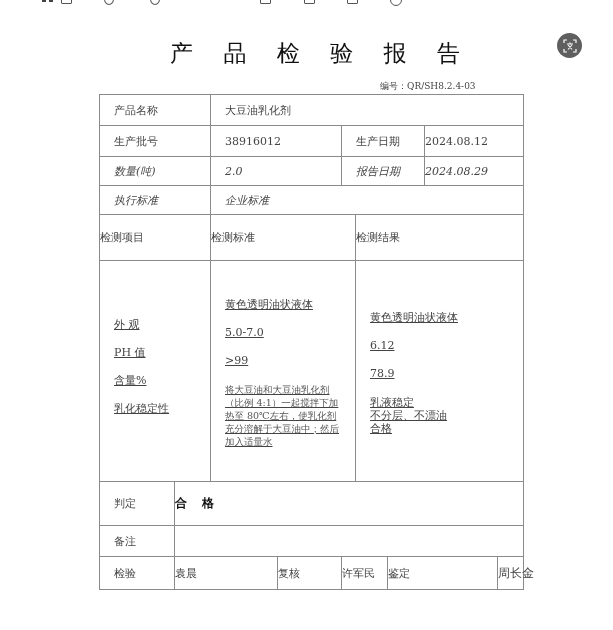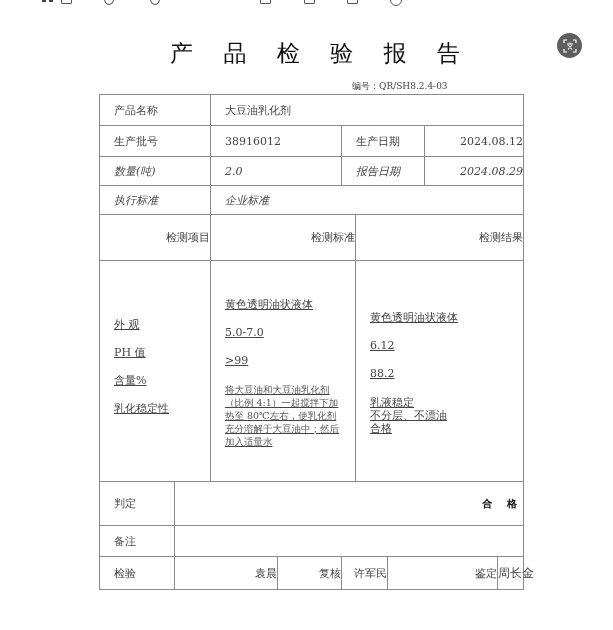--- a/index.html
+++ b/index.html
@@ -18,47 +18,47 @@
   .tb-mag { width:10px; height:12px; top:-7px; border-radius:50%; }
   .tb-circle { width:12px; height:12px; top:-6px; border-radius:50%; }
 
   .title {
     position:absolute; left:160px; top:35px; width:310px; height:36px;
     display:flex; justify-content:space-between; align-items:center;
     font-size:23px; color:#111; font-family:"DejaVu Sans","Liberation Sans",sans-serif;
     padding:0 10px; box-sizing:border-box;
   }
   .doc-no {
-    position:absolute; left:352px; top:80px; font-size:9px; color:#444;
+    position:absolute; left:380px; top:80px; font-size:9px; color:#444;
   }
   .translate-btn {
     position:absolute; left:557px; top:33px; width:25px; height:25px;
     border-radius:50%; background:#5f5f5f;
     display:flex; align-items:center; justify-content:center;
   }
   .translate-btn svg { width:14px; height:14px; }
 
   table.report {
     position:absolute; left:99px; top:94px; width:424px;
     border-collapse:collapse; table-layout:fixed;
     font-size:11px; color:#444;
   }
   table.report td {
     border:1px solid #8a8a8a; padding:0 0 0 14px; box-sizing:border-box;
     vertical-align:middle; white-space:nowrap;
   }
-  table.report td.c { text-align:right; padding:0; }
+  table.report td.c { text-align:left; padding:0; }
   .row-h31 td { height:31px; }
   .row-h29 td { height:29px;font-style:italic; }
   .row-h33 td { height:46px; }
   .body-row td { height:221px; vertical-align:top; padding-top:33px;text-decoration:underline; }
   .line { height:28px; line-height:20px; }
   .method { font-size:9.5px; line-height:13px; color:#555; white-space:normal; padding-right:14px; }
   .result-multi { line-height:13px; white-space:normal; }
-  .verdict { font-size:10px; font-weight:bold; color:#111; letter-spacing:6px; font-family:Liberation Sans, sans-serif; }
+  .verdict { font-size:12px; font-weight:bold; color:#111; letter-spacing:6px; font-family:Liberation Serif, serif; }
   .row-h39 td { height:44px; }
   .row-h31b td { height:31px; }
   .row-h33b td { height:33px; }
   .small { font-size:12px; }
 </style>
 </head>
 <body>
 
 <div class="toolbar-strip">
   <span class="tb-icon tb-grid" style="left:42px"></span>
@@ -137,21 +137,21 @@
     </td>
     <td colspan="4">
       <div class="line">黄色透明油状液体</div>
       <div class="line">5.0-7.0</div>
       <div class="line">&gt;99</div>
       <div class="method" style="padding-top:4px">将大豆油和大豆油乳化剂（比例 4:1）一起搅拌下加热至 80℃左右，使乳化剂充分溶解于大豆油中；然后加入适量水</div>
     </td>
     <td colspan="4">
       <div class="line">黄色透明油状液体</div>
       <div class="line">6.12</div>
-      <div class="line">88.2</div>
+      <div class="line">78.9</div>
       <div class="result-multi" style="padding-top:4px">
         <div>乳液稳定</div>
         <div>不分层、不漂油</div>
         <div>合格</div>
       </div>
     </td>
   </tr>
   <tr class="row-h39">
     <td>判定</td>
     <td colspan="9" class="c verdict">合 格</td>

